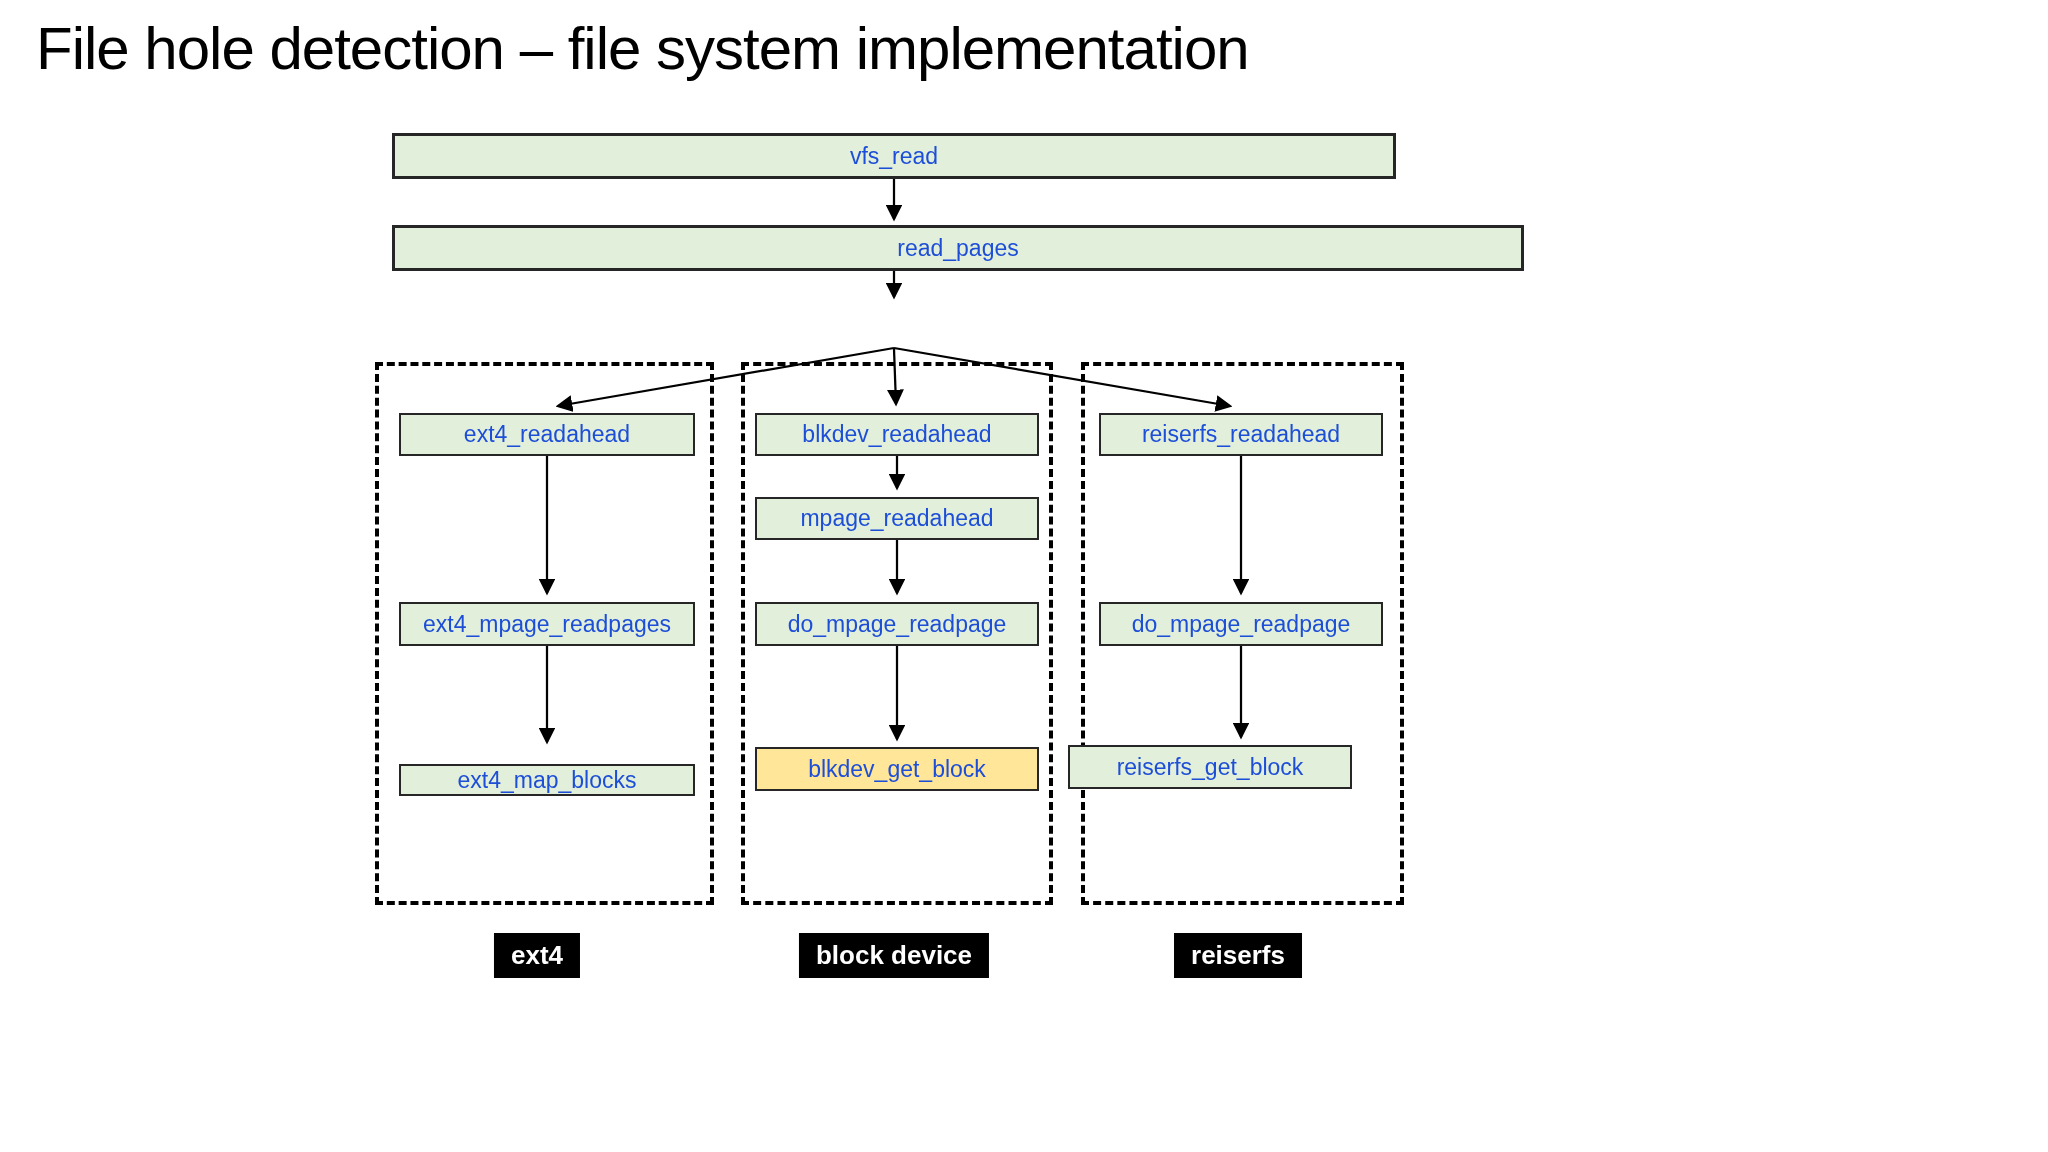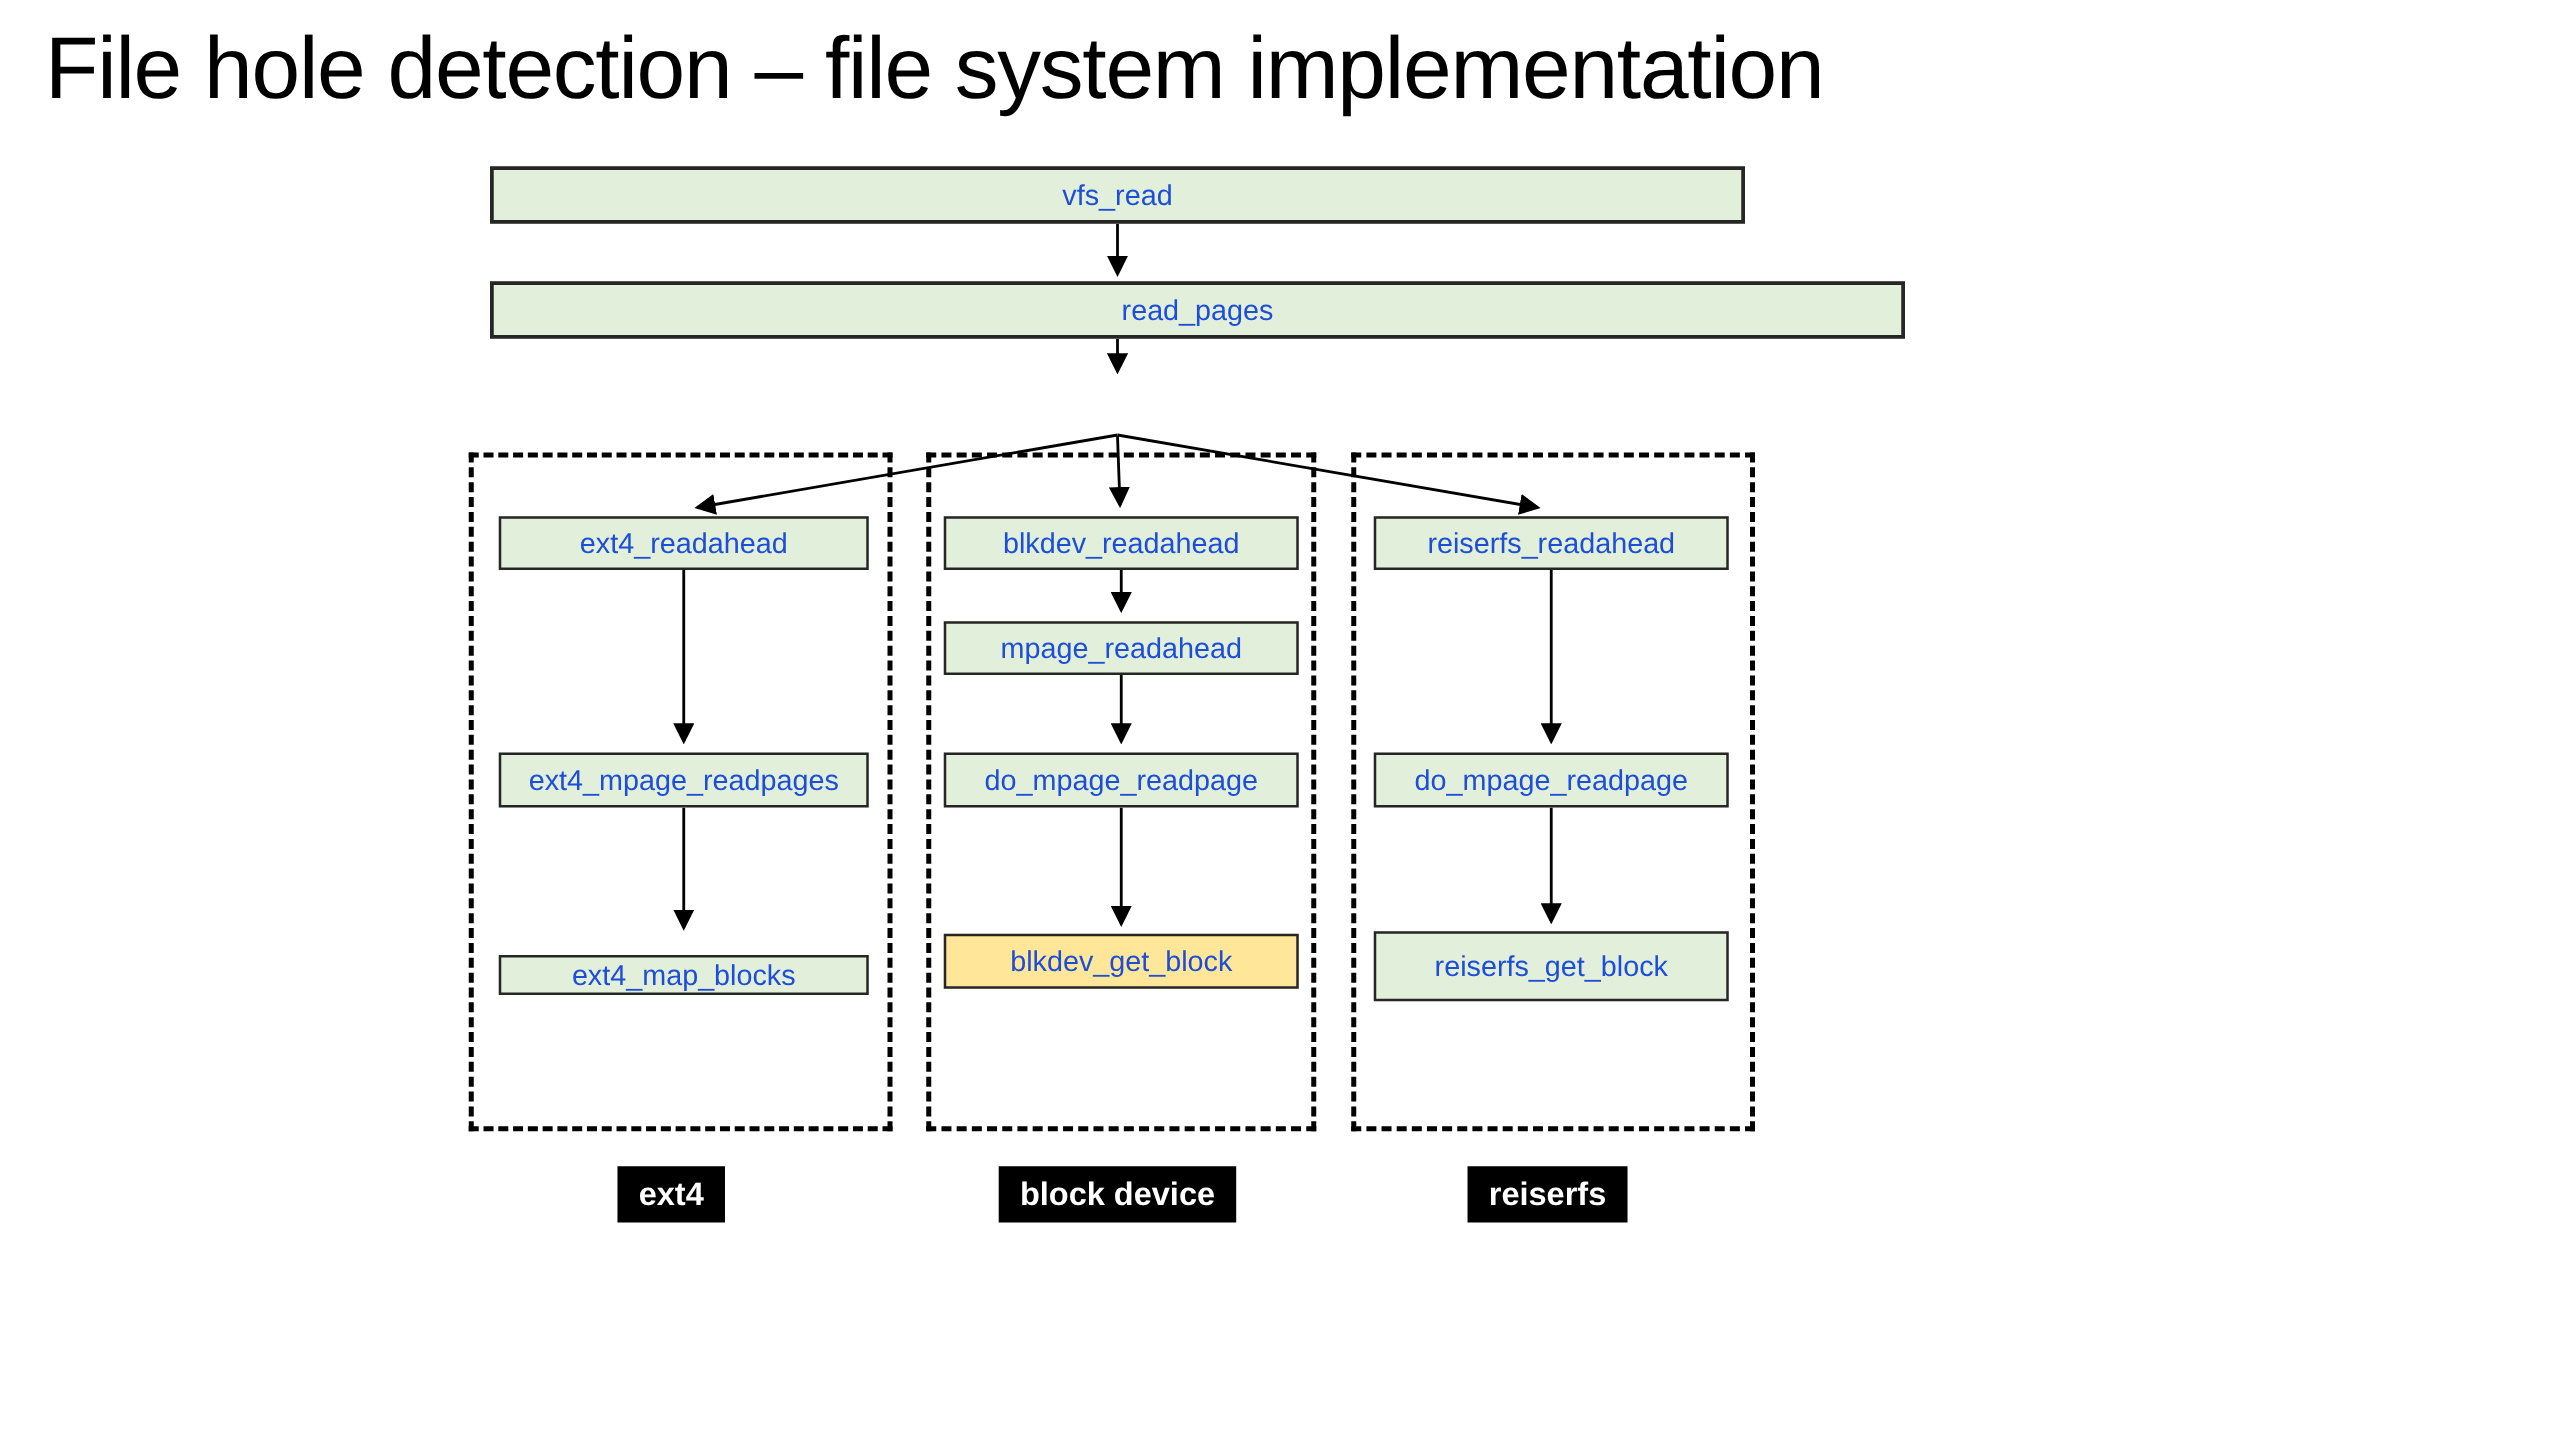--- a/index.html
+++ b/index.html
@@ -8,21 +8,21 @@
     width: 2048px;
     height: 1152px;
     background: #ffffff;
     font-family: "Liberation Sans", sans-serif;
     overflow: hidden;
   }
   .title {
     position: absolute;
     left: 36px;
     top: 14px;
-    font-size: 70px;
+    font-size: 60px;
     font-weight: 300;
     letter-spacing: -1px;
     color: #000000;
     white-space: nowrap;
   }
   .node {
     position: absolute;
     box-sizing: border-box;
     background: #e2efda;
     border: 2px solid #262626;
@@ -105,19 +105,19 @@
   <div class="node" style="left:399px; top:602px; width:296px; height:44px;">ext4_mpage_readpages</div>
   <div class="node" style="left:399px; top:764px; width:296px; height:32px;">ext4_map_blocks</div>
 
   <div class="node" style="left:755px; top:413px; width:284px; height:43px;">blkdev_readahead</div>
   <div class="node" style="left:755px; top:497px; width:284px; height:43px;">mpage_readahead</div>
   <div class="node" style="left:755px; top:602px; width:284px; height:44px;">do_mpage_readpage</div>
   <div class="node highlight" style="left:755px; top:747px; width:284px; height:44px;">blkdev_get_block</div>
 
   <div class="node" style="left:1099px; top:413px; width:284px; height:43px;">reiserfs_readahead</div>
   <div class="node" style="left:1099px; top:602px; width:284px; height:44px;">do_mpage_readpage</div>
-  <div class="node" style="left:1099px; top:745px; width:284px; height:56px;">reiserfs_get_block</div>
+  <div class="node" style="left:1068px; top:745px; width:284px; height:44px;">reiserfs_get_block</div>
 
   <div class="fs-label" style="left:537px; top:933px;">ext4</div>
   <div class="fs-label" style="left:894px; top:933px;">block device</div>
   <div class="fs-label" style="left:1238px; top:933px;">reiserfs</div>
 
 </div>
 
 </body></html>

